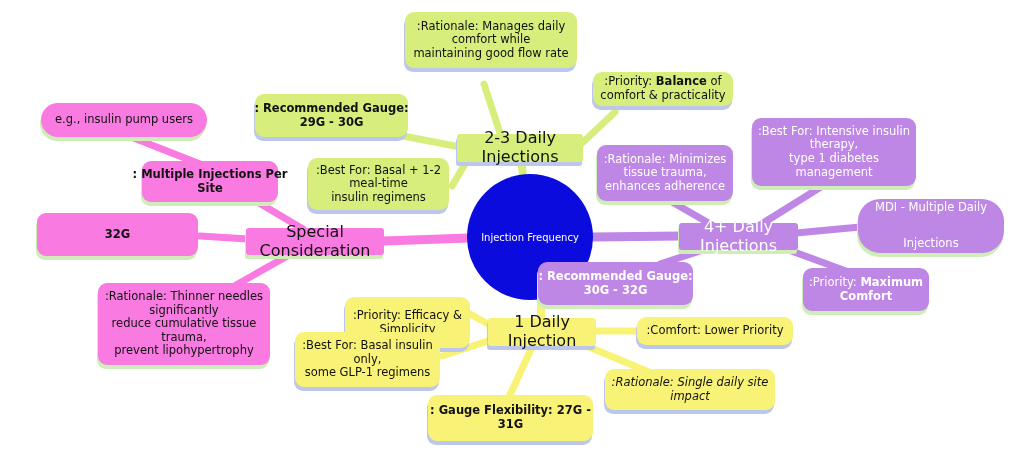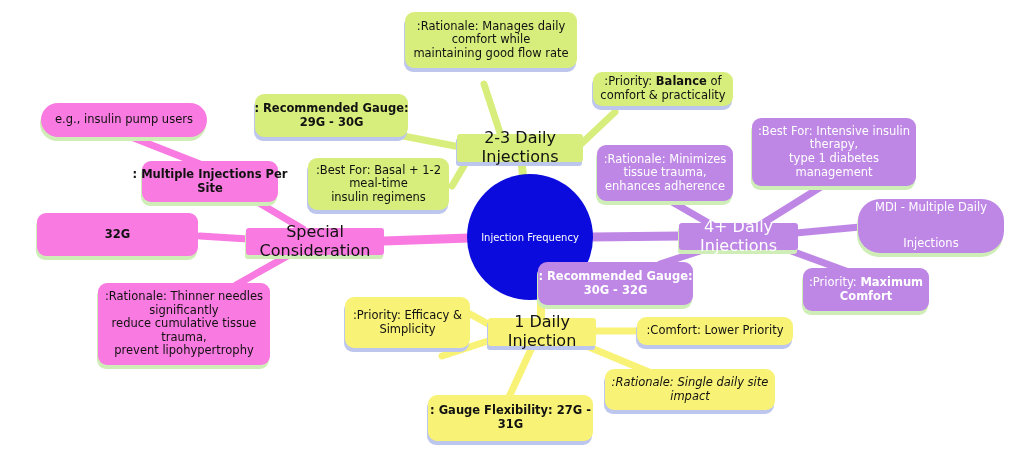--- a/index.html
+++ b/index.html
@@ -117,20 +117,25 @@
       <div><b>30G - 32G</b></div>
     </div>
 
   <div class="box yellow" style="left:345px;top:265px;width:125px;height:51px;margin-top:32px;">
       <div><span>:Priority: Efficacy &amp;</span></div>
       <div><span>Simplicity</span></div>
     </div>
   <div class="box yellow" style="left:637px;top:317px;width:156px;height:28px;">
       <div><span>:Comfort: Lower Priority</span></div>
     </div>
+  <div class="box yellow" style="left:295px;top:332px;width:145px;height:55px;">
+      <div><span>:Best For: Basal insulin</span></div>
+      <div><span>only,</span></div>
+      <div><span>some GLP-1 regimens</span></div>
+    </div>
   <div class="box yellow" style="left:605px;top:369px;width:170px;height:41px;font-style:italic;">
       <div><span>:Rationale: Single daily site</span></div>
       <div><span>impact</span></div>
     </div>
   <div class="box yellow" style="left:428px;top:395px;width:165px;height:46px;">
       <div><b>: Gauge Flexibility: 27G -</b></div>
       <div><b>31G</b></div>
     </div>
 
   <div class="box pink pill" style="left:41px;top:103px;width:166px;height:34px;">

